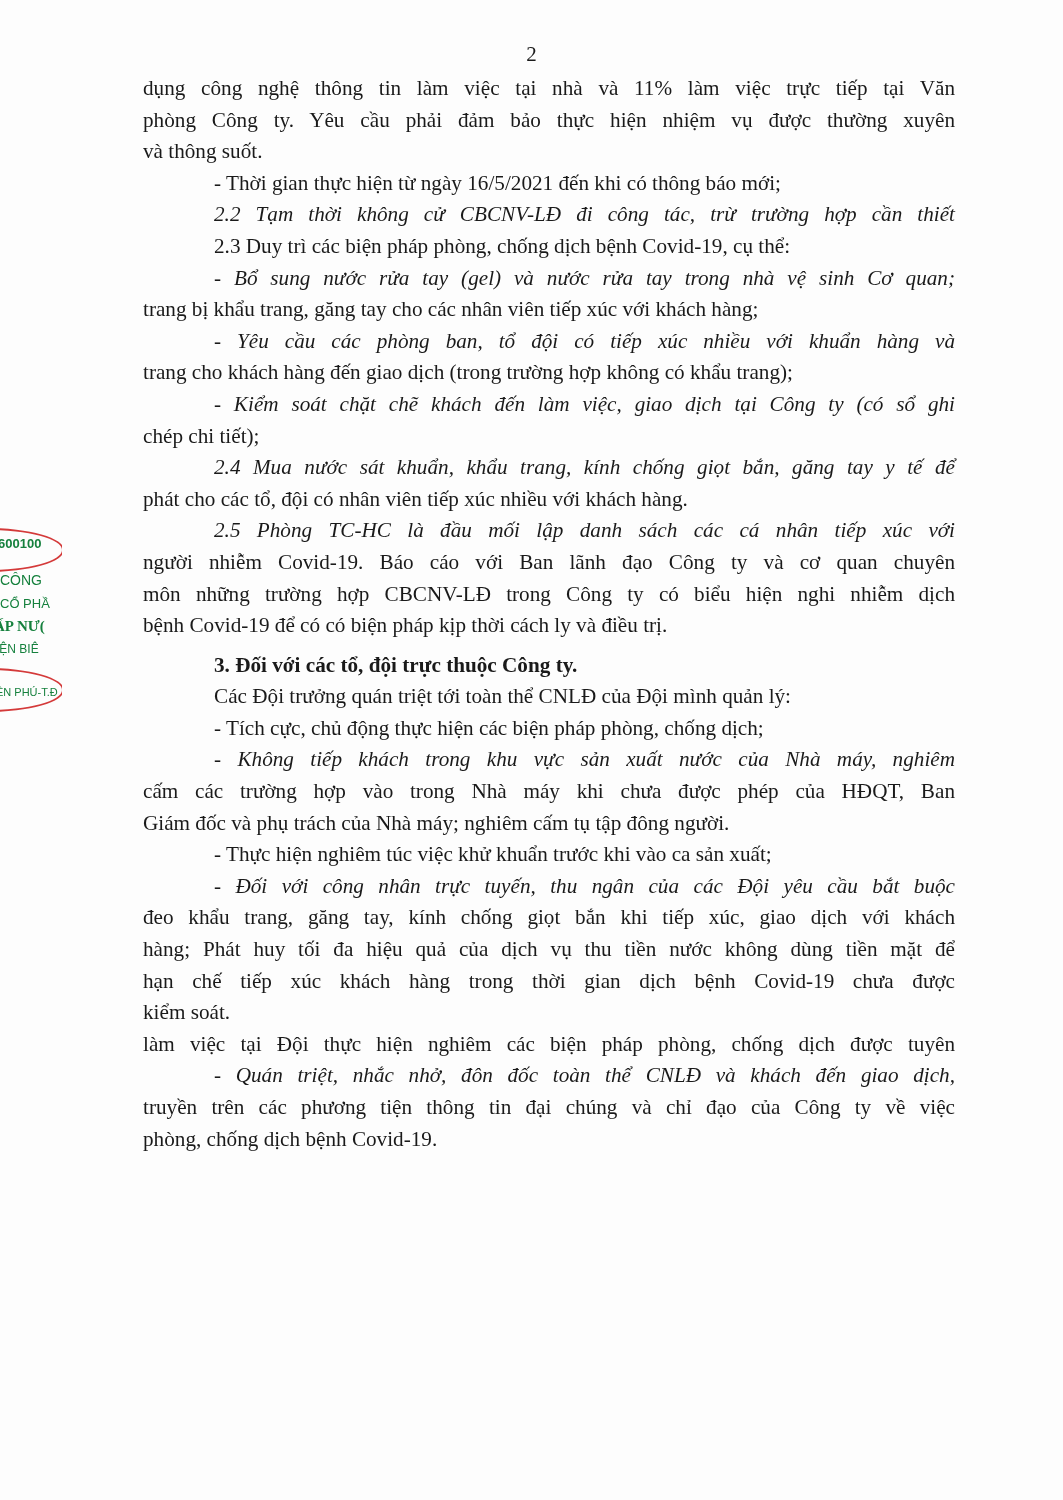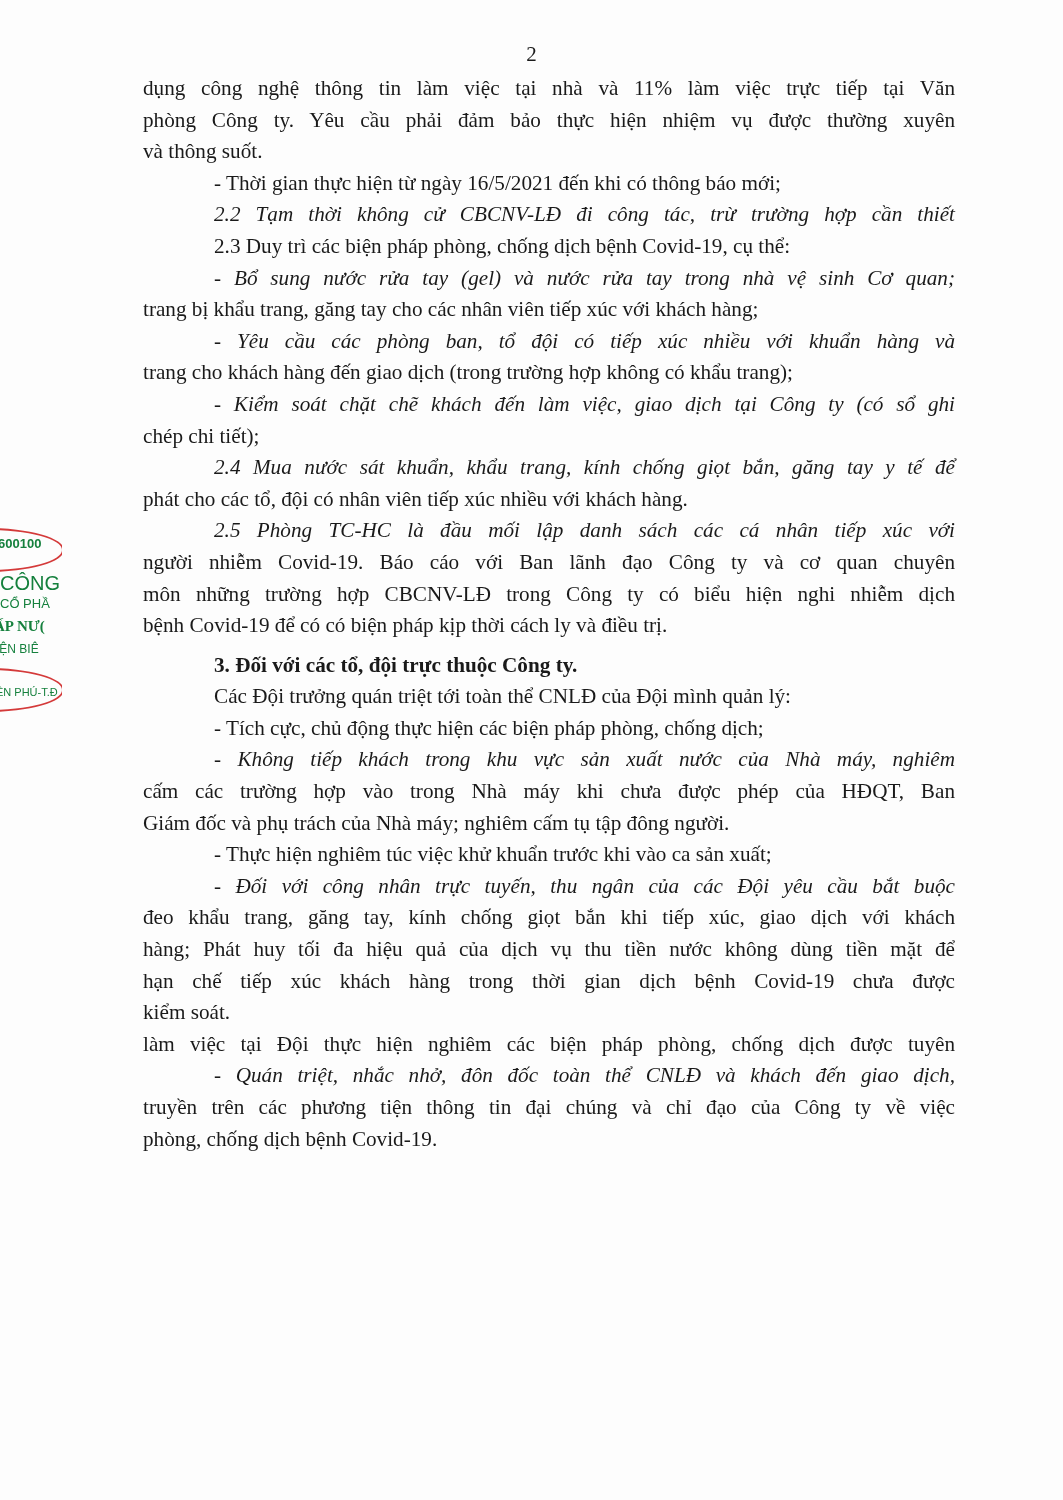--- a/index.html
+++ b/index.html
@@ -40,21 +40,21 @@
 </head>
 <body>
 
 <div class="page">
 
   <div class="page-number">2</div>
 
   <div class="stamp">
     <div class="arc" style="top:6px;"></div>
     <span class="t" style="top:14px; left:-2px; font-size:13px;">600100</span>
-    <span class="t" style="top:50px; left:0px; font-size:20px; font-weight:normal;">CÔNG</span>
+    <span class="t" style="top:50px; left:0px; font-size:14px; font-weight:normal;">CÔNG</span>
     <span class="t" style="top:74px; left:0px; font-size:13px; font-weight:normal;">CỔ PHẦ</span>
     <span class="t" style="top:96px; left:-6px; font-size:15px; font-family:'Liberation Serif',serif;">ẤP NƯ(</span>
     <span class="t" style="top:120px; left:-4px; font-size:12px; font-weight:normal;">IỆN BIÊ</span>
     <div class="arc" style="top:146px;"></div>
     <span class="t" style="top:164px; left:-4px; font-size:11px; font-weight:normal;">ÊN PHÚ-T.Đ</span>
   </div>
 
   <div class="body">
     <div>
       <span class="line j">dụng công nghệ thông tin làm việc tại nhà và 11% làm việc trực tiếp tại Văn</span>

